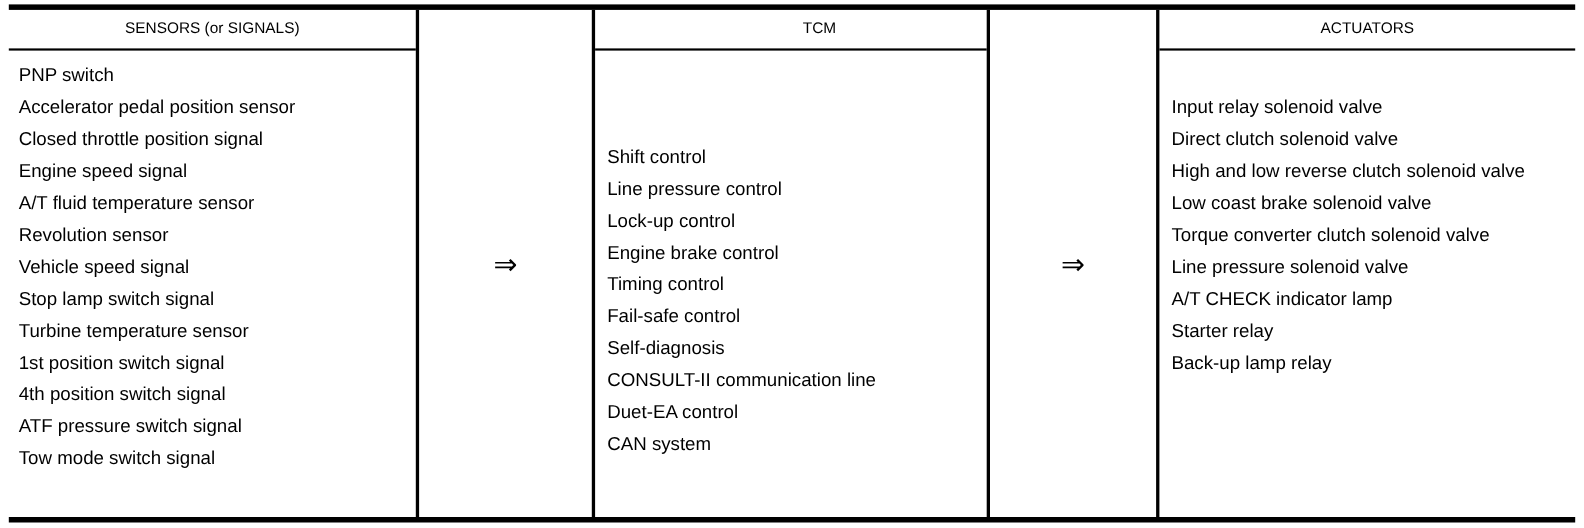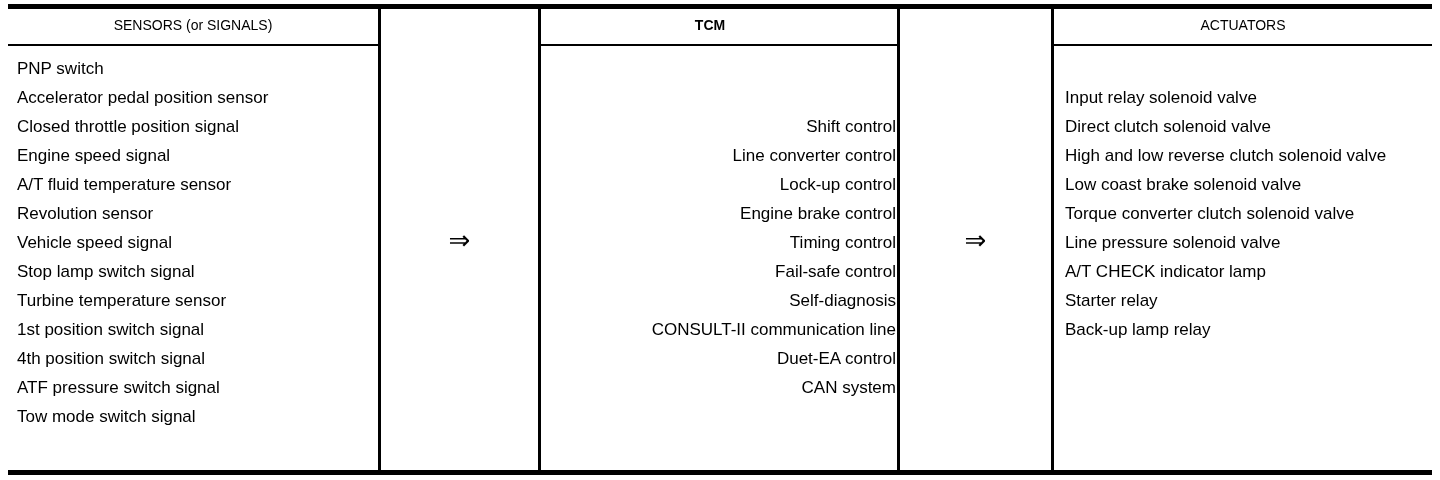--- a/index.html
+++ b/index.html
@@ -64,36 +64,36 @@
   .hrule.h3 { left: 1054px; width: 378px; }
   .col-head {
     position: absolute;
     top: 11px;
     text-align: center;
     font-size: 14px;
     line-height: 28px;
     white-space: nowrap;
   }
   .col-head.c1 { left: 8px;    width: 370px; }
-  .col-head.c2 { left: 510px;  width: 400px; font-weight: bold; }
+  .col-head.c2 { left: 545px;  width: 400px; }
   .col-head.c3 { left: 1054px; width: 378px; }
 
   .col-list {
     position: absolute;
     font-size: 17px;
     line-height: 29px;
     list-style: none;
     margin: 0;
     padding: 0;
   }
   .col-list li {
     white-space: nowrap;
   }
   .col-list.l1 { left: 17px;   top: 54px;  width: 360px; }
-  .col-list.l2 { left: 552px;  top: 112px; width: 344px; text-align: right; }
+  .col-list.l2 { left: 552px;  top: 128px; width: 344px; }
   .col-list.l3 { left: 1065px; top: 83px;  width: 370px; }
 
   
   .col-list li.wrap { white-space: normal; }
 
   
   .arrow {
     position: absolute;
     top: 0;
     bottom: 0;
@@ -141,21 +141,21 @@
     <li>Tow mode switch signal</li>
   </ul>
 
   <div class="arrow a1">
     <span>⇒</span>
   </div>
 
   <div class="col-head c2">TCM</div>
   <ul class="col-list l2">
     <li>Shift control</li>
-    <li>Line converter control</li>
+    <li>Line pressure control</li>
     <li>Lock-up control</li>
     <li>Engine brake control</li>
     <li>Timing control</li>
     <li>Fail-safe control</li>
     <li>Self-diagnosis</li>
     <li>CONSULT-II communication line</li>
     <li>Duet-EA control</li>
     <li>CAN system</li>
   </ul>
 

